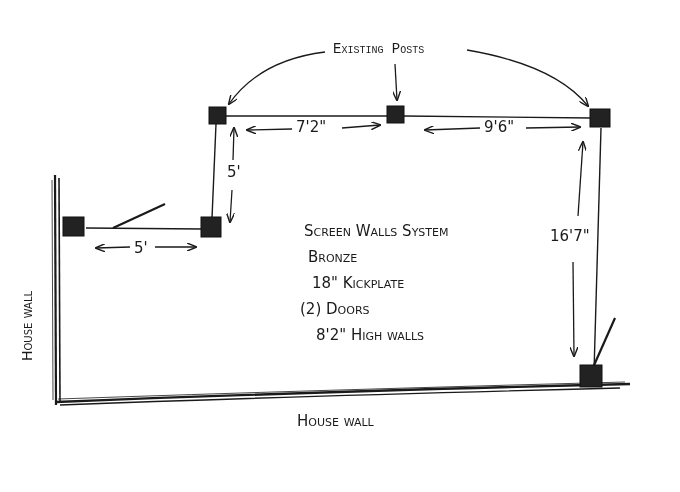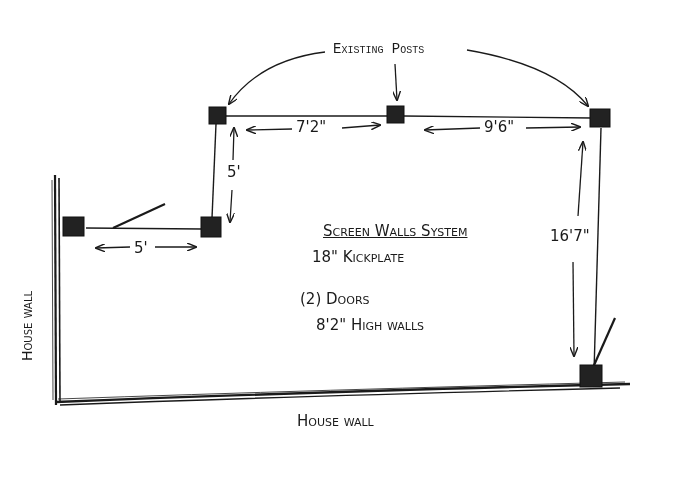--- a/index.html
+++ b/index.html
@@ -75,17 +75,18 @@
 <div class="lbl" style="left:296px; top:118px; font-size:15px;">7'2"</div>
 <div class="lbl" style="left:484px; top:118px; font-size:15px;">9'6"</div>
 <div class="lbl" style="left:227px; top:163px; font-size:15px;">5'</div>
 <div class="lbl" style="left:134px; top:239px; font-size:15px;">5'</div>
 <div class="lbl" style="left:550px; top:227px; font-size:15px;">16'7"</div>
 
 <div class="lbl" style="left:-8px; top:318px; font-size:14px; font-variant:small-caps; transform: rotate(-90deg); transform-origin: center;">House wall</div>
 <div class="lbl" style="left:297px; top:412px; font-size:15px; font-variant:small-caps;">House wall</div>
 
 <div class="notes">
-  <div style="margin-left:23px;text-decoration:underline;">Screen Walls System</div>
+  <div style="margin-left:4px;">Screen Walls System</div>
+  <div style="margin-left:8px;">Bronze</div>
   <div style="margin-left:12px;">18" Kickplate</div>
-  <div style="margin-left:0px;margin-top:16px;">(2) Doors</div>
+  <div style="margin-left:0px;">(2) Doors</div>
   <div style="margin-left:16px;">8'2" High walls</div>
 </div>
 
 </body></html>

